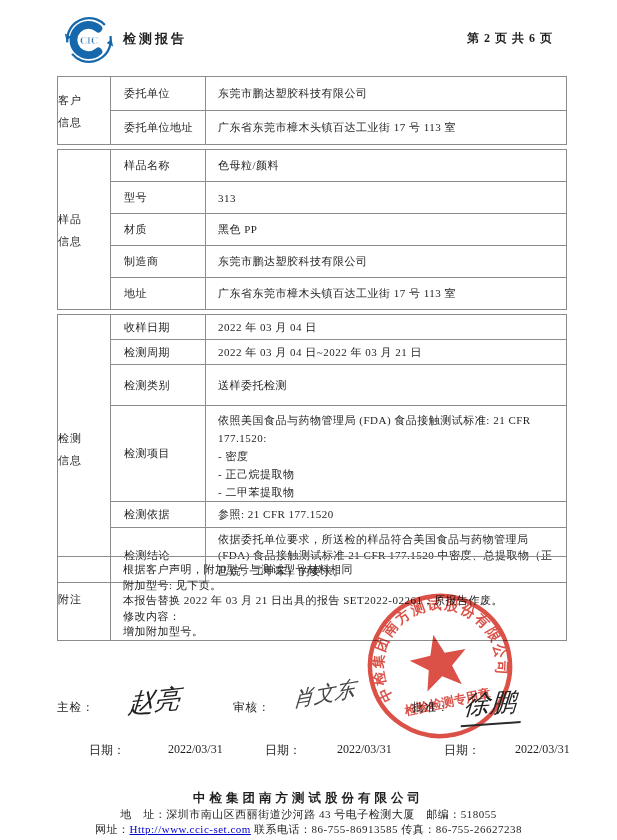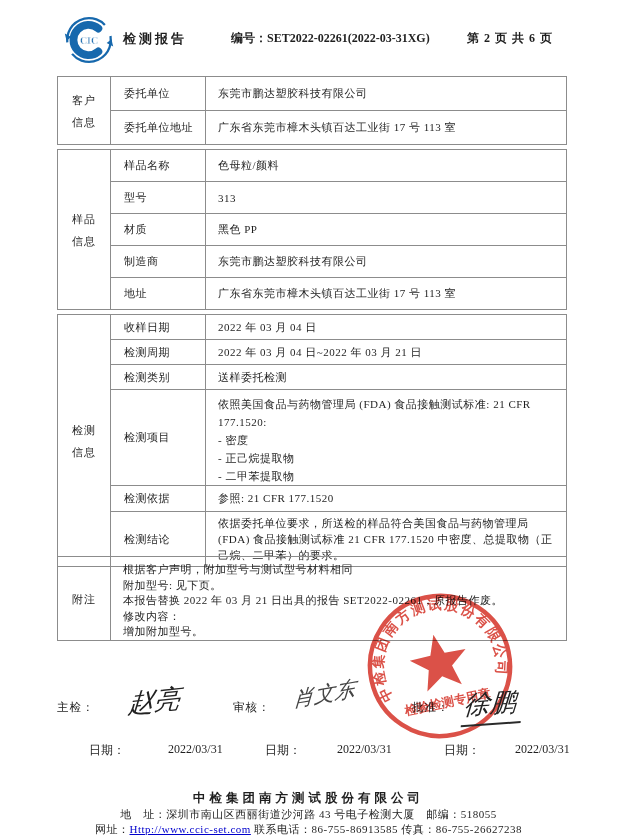--- a/index.html
+++ b/index.html
@@ -19,21 +19,21 @@
   .hdr-no { position: absolute; left: 231px; top: 30px; font-size: 12px; font-weight: bold; white-space: nowrap; }
   .hdr-page { position: absolute; left: 467px; top: 30px; font-size: 12px; font-weight: bold; letter-spacing: 1px; white-space: nowrap; text-align: right; }
   
   table.tbl {
     position: absolute; left: 57px; width: 509px;
     border-collapse: collapse; table-layout: fixed;
     font-size: 11px;
   }
   table.tbl td { border: 1px solid #8c8c8c; overflow: hidden; }
   td.sec {
-    width: 53px; text-align: center; vertical-align: middle;
+    width: 53px; vertical-align: middle;
     white-space: pre-line; line-height: 22px; letter-spacing: 1px;
   }
   td.lbl { width: 95px; padding-left: 13px; vertical-align: middle; letter-spacing: 0.5px; }
   td.val { width: 361px; padding-left: 12px; padding-right: 8px; vertical-align: middle; letter-spacing: 0.5px; }
   td.val-ml { white-space: pre-line; vertical-align: top; padding-top: 5px; line-height: 18px; }
   td.val-wrap { vertical-align: middle; line-height: 16px; padding-top: 3px; padding-bottom: 3px; }
   td.notes-val { width: 456px; white-space: pre-line; vertical-align: top; padding: 5px 10px 0 12px; line-height: 15.6px; letter-spacing: 0.5px; }
   
   .sig-label { position: absolute; font-size: 11.5px; letter-spacing: 1px; white-space: nowrap; }
   .sig-name {
@@ -63,21 +63,20 @@
   <svg class="hdr-logo" viewBox="0 0 48 48">
     <g transform="rotate(20 24 24)">
       <circle cx="24" cy="24" r="21" fill="none" stroke="#1668ad" stroke-width="2.2" stroke-dasharray="52 12" stroke-dashoffset="8"></circle>
       <polygon points="44,16 48,22 41,21" fill="#1668ad"></polygon>
       <polygon points="4,32 0,26 7,27" fill="#1668ad"></polygon>
     </g>
     <path d="M 33 13 A 14.5 14.5 0 1 0 33 35" fill="none" stroke="#1668ad" stroke-width="7.5" stroke-linecap="round"></path>
     <text x="24" y="27.5" text-anchor="middle" font-size="9.5" font-weight="bold" font-family="'Liberation Serif', serif" fill="#1668ad" stroke="#ffffff" stroke-width="0.4">CIC</text>
   </svg>
   <div class="hdr-title">检测报告</div>
-  <div class="hdr-no">编号：SET2022-02261(2022-03-31XG)</div>
   <div class="hdr-page">第 2 页 共 6 页</div>
 
   <table class="tbl" style="top:76px">
     <tbody>
         <tr style="height:34px">
       <td class="sec" rowspan="2">客户
 信息</td>
       <td class="lbl">委托单位</td>
       <td class="val">东莞市鹏达塑胶科技有限公司</td>
     </tr>
@@ -120,21 +119,21 @@
         <tr style="height:25px">
       <td class="sec" rowspan="6">检测
 信息</td>
       <td class="lbl">收样日期</td>
       <td class="val">2022 年 03 月 04 日</td>
     </tr>
     <tr style="height:25px">
       <td class="lbl">检测周期</td>
       <td class="val">2022 年 03 月 04 日~2022 年 03 月 21 日</td>
     </tr>
-    <tr style="height:25px">
+    <tr style="height:41px">
       <td class="lbl">检测类别</td>
       <td class="val">送样委托检测</td>
     </tr>
     <tr style="height:90px">
       <td class="lbl">检测项目</td>
       <td class="val val-ml">依照美国食品与药物管理局 (FDA) 食品接触测试标准: 21 CFR
 177.1520:
 - 密度
 - 正己烷提取物
 - 二甲苯提取物</td>

